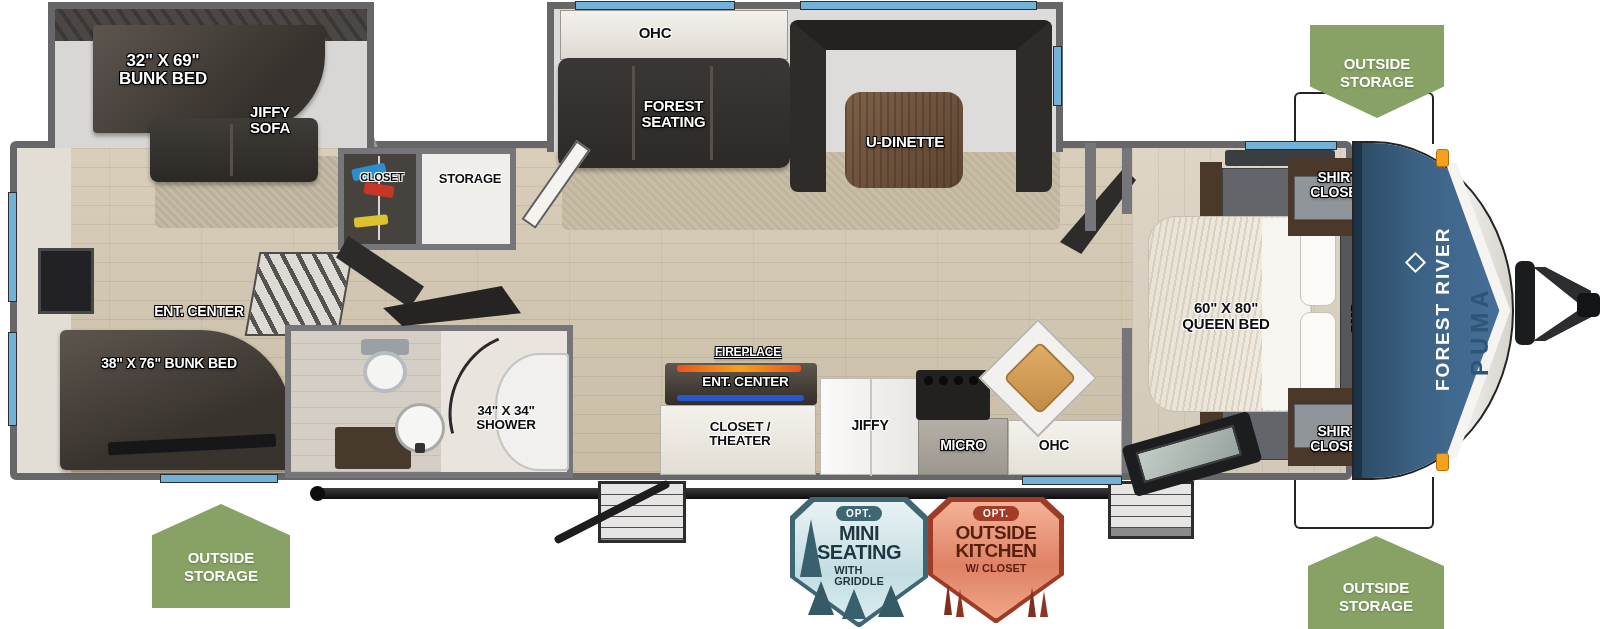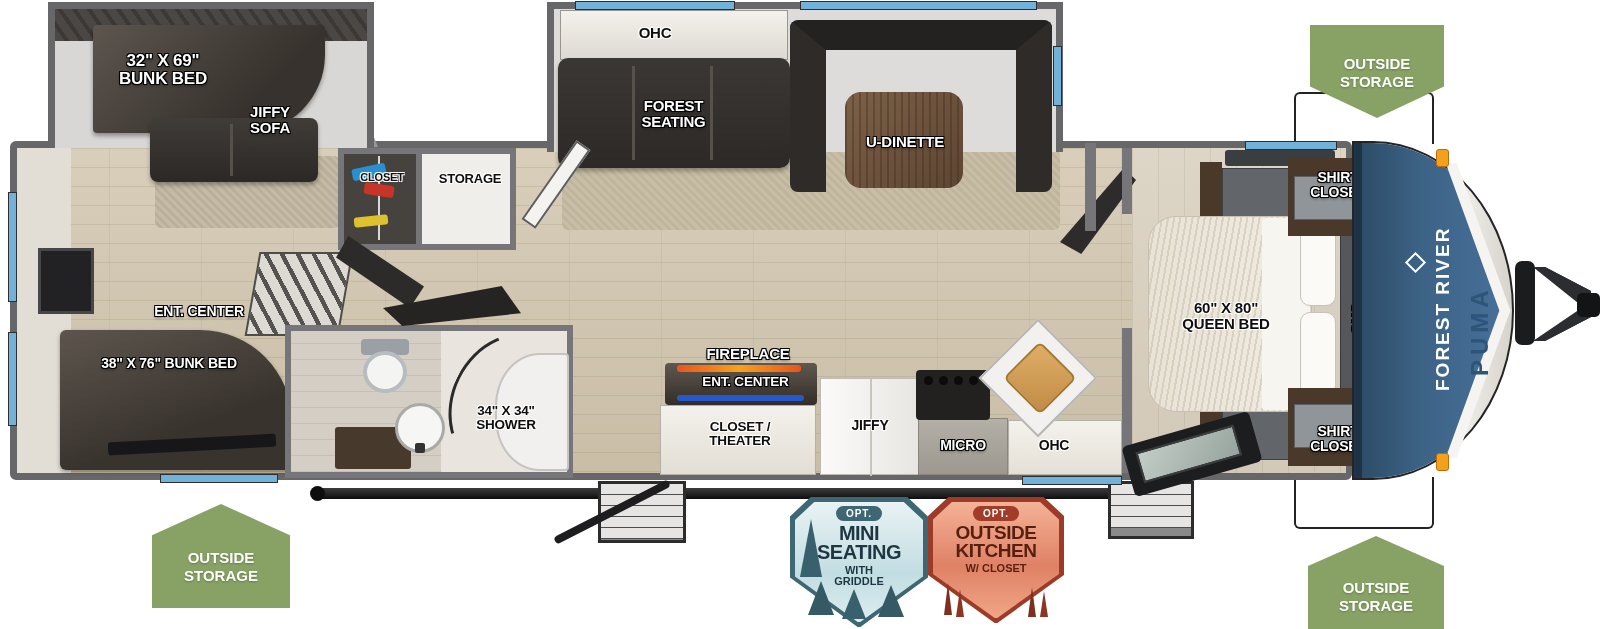--- a/index.html
+++ b/index.html
@@ -16,21 +16,21 @@
   .badge-g{position:absolute;background:#87a264;color:#fff;font-weight:700;font-size:15px;
            text-align:center;white-space:pre-line;line-height:1.15;z-index:60;
            text-shadow:0 1px 2px rgba(0,0,0,.25);}
   .tread{height:10px;background:#e6e5e3;border-bottom:1px solid #4c4c4c;}
   .shield{position:absolute;z-index:60;}
   .shield .outer{position:absolute;inset:0;}
   .shield .inner{position:absolute;inset:5px;}
   .shield .content{position:absolute;inset:0;display:flex;flex-direction:column;align-items:center;z-index:5;}
   .pill{font-size:10px;font-weight:700;letter-spacing:1px;color:#fff;border-radius:9px;padding:2px 10px;margin-top:9px;}
   .shield .t1{font-size:20px;font-weight:700;line-height:.95;text-align:center;white-space:pre-line;margin-top:3px;letter-spacing:-0.5px;}
-  .shield .t2{font-size:11px;font-weight:700;line-height:1;text-align:center;white-space:pre-line;margin-top:3px;}
+  .shield .t2{font-size:11px;font-weight:700;line-height:1;text-align:left;white-space:pre-line;margin-top:3px;}
   .clip-shield{clip-path:polygon(15% 0,85% 0,100% 15%,100% 62%,51% 100%,49% 100%,0 62%,0 15%);}
   .tri{position:absolute;width:0;height:0;}
 </style>
 </head>
 <body>
 
 <div class="stage">
 
   <div class="abs" style="left:1294px;top:92px;width:140px;height:52px;border:2px solid #232323;border-bottom:none;border-radius:6px 6px 0 0;"></div>
   <div class="abs" style="left:1294px;top:477px;width:140px;height:52px;border:2px solid #232323;border-top:none;border-radius:0 0 6px 6px;"></div>
@@ -119,21 +119,21 @@
     <div class="abs" style="left:72px;top:20px;width:44px;height:42px;background:#f4f4f2;border:4px solid #b7bcc0;border-radius:50%;"></div>
     <div class="abs" style="left:44px;top:96px;width:76px;height:42px;background:#47392c;border-radius:3px;"></div>
     <div class="abs" style="left:104px;top:72px;width:50px;height:50px;background:#f6f6f4;border:3px solid #a9aaa6;border-radius:50%;"></div>
     <div class="abs" style="left:124px;top:112px;width:10px;height:10px;background:#333;border-radius:2px;"></div>
     <div class="abs" style="left:204px;top:22px;width:74px;height:118px;background:#f1f0ee;border:2px solid #c6c4c0;border-radius:60% 4px 4px 60% / 45% 4px 4px 45%;"></div>
     <div class="abs" style="left:160px;top:0px;width:122px;height:146px;border:3px solid transparent;border-left-color:#2a2a2a;border-radius:50%;transform:rotate(26deg);"></div>
   </div>
   <div class="lbl lb" style="left:450px;top:404px;width:112px;font-size:13.5px;z-index:21;">34" X 34"
 SHOWER</div>
 
-  <div class="lbl lw" style="left:695px;top:346px;width:106px;font-size:15px;z-index:17;">FIREPLACE</div>
+  <div class="lbl lw" style="left:695px;top:346px;width:106px;font-size:12px;z-index:17;text-decoration:underline;">FIREPLACE</div>
   <div class="abs" style="left:665px;top:363px;width:152px;height:42px;border-radius:4px;z-index:15;
               background:linear-gradient(180deg,#60584f,#322d28);">
     <div class="abs" style="left:12px;top:2px;width:124px;height:7px;border-radius:3px;background:linear-gradient(90deg,#e8541e,#f7a21b 50%,#e8541e);"></div>
     <div class="abs" style="left:12px;top:32px;width:127px;height:6px;border-radius:3px;background:#2857c9;"></div>
   </div>
   <div class="lbl lw" style="left:678px;top:375px;width:135px;font-size:13.5px;z-index:17;">ENT. CENTER</div>
   <div class="abs" style="left:660px;top:405px;width:156px;height:70px;background:linear-gradient(180deg,#f3f1eb,#e2ded5);border:1px solid #b3b0a8;z-index:14;"></div>
   <div class="lbl lb" style="left:690px;top:420px;width:100px;font-size:13.5px;z-index:17;">CLOSET /
 THEATER</div>
   <div class="abs" style="left:820px;top:378px;width:100px;height:97px;background:linear-gradient(90deg,#fbfafa,#e8e6e2);border:1px solid #bdbab4;z-index:14;">

